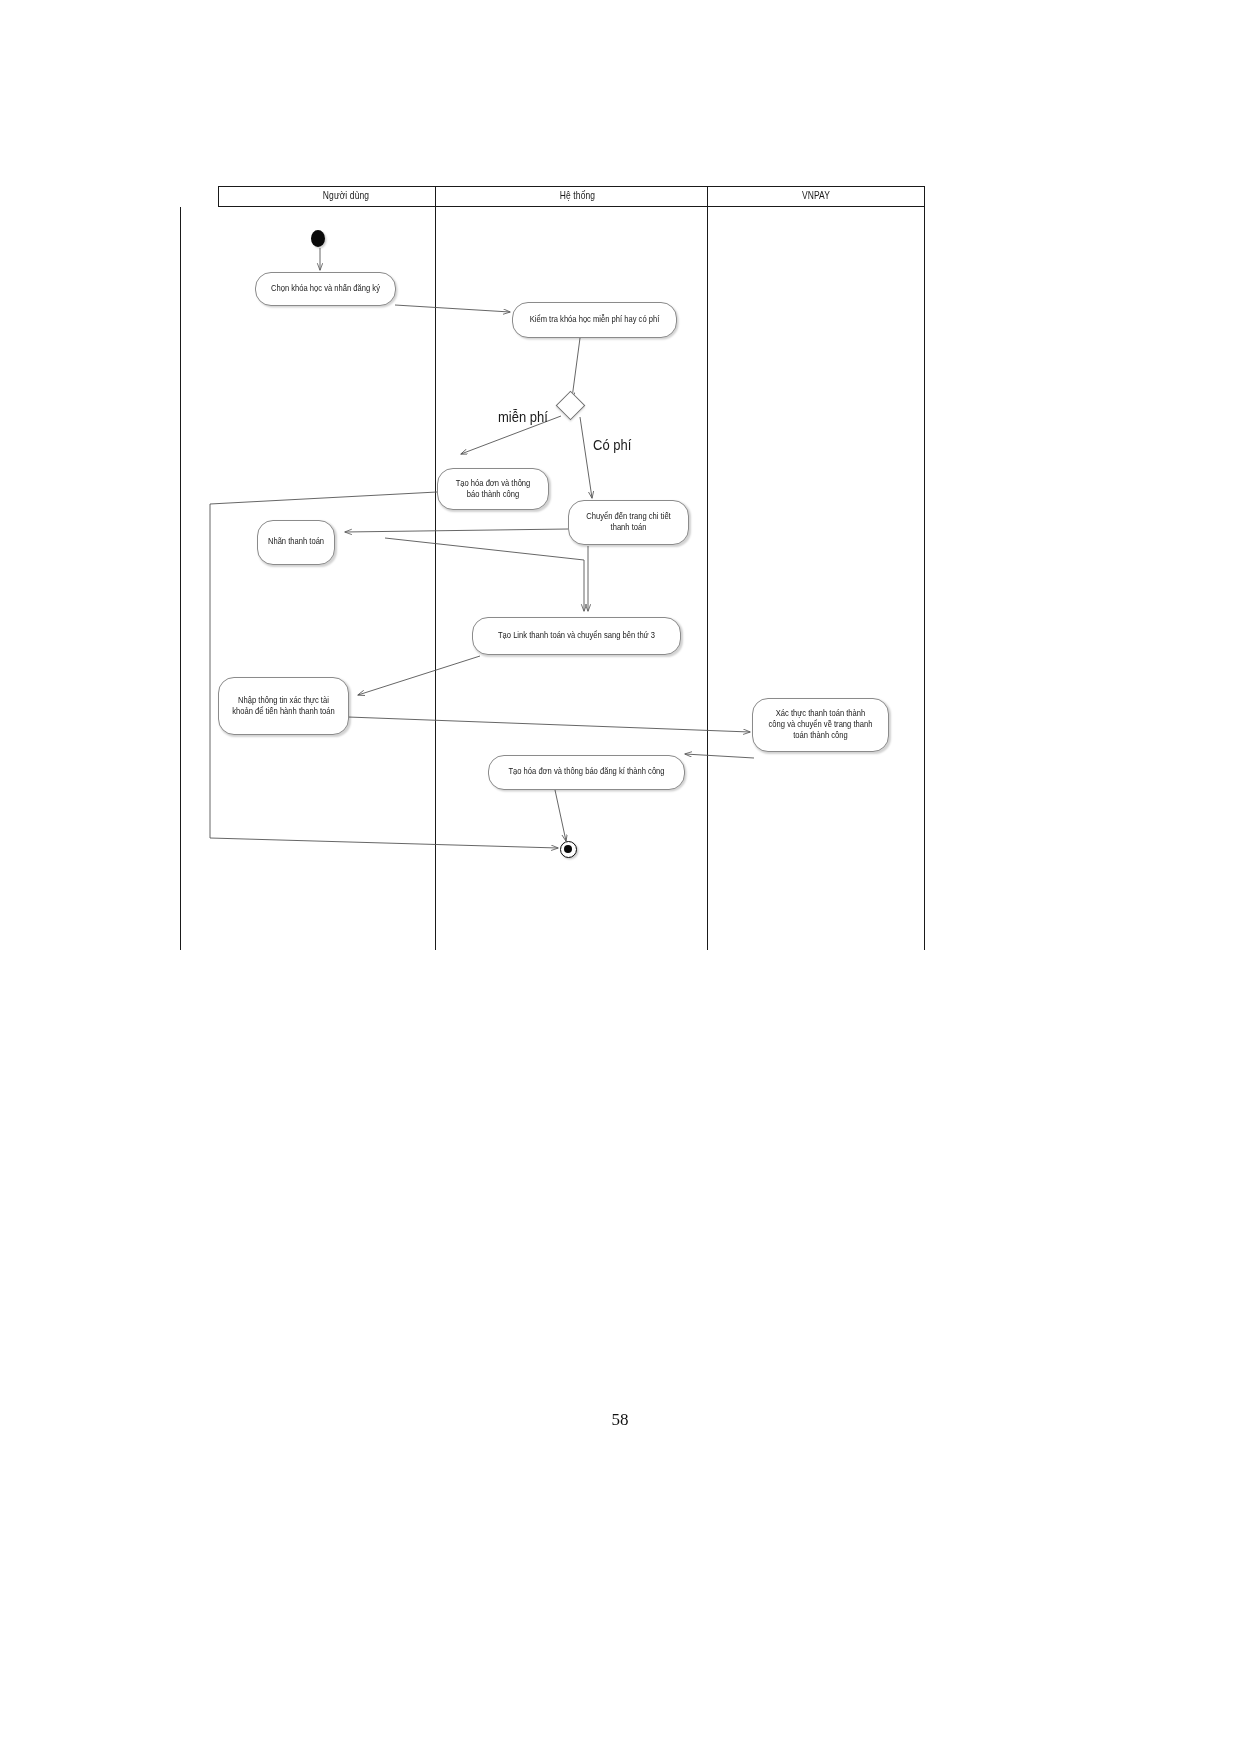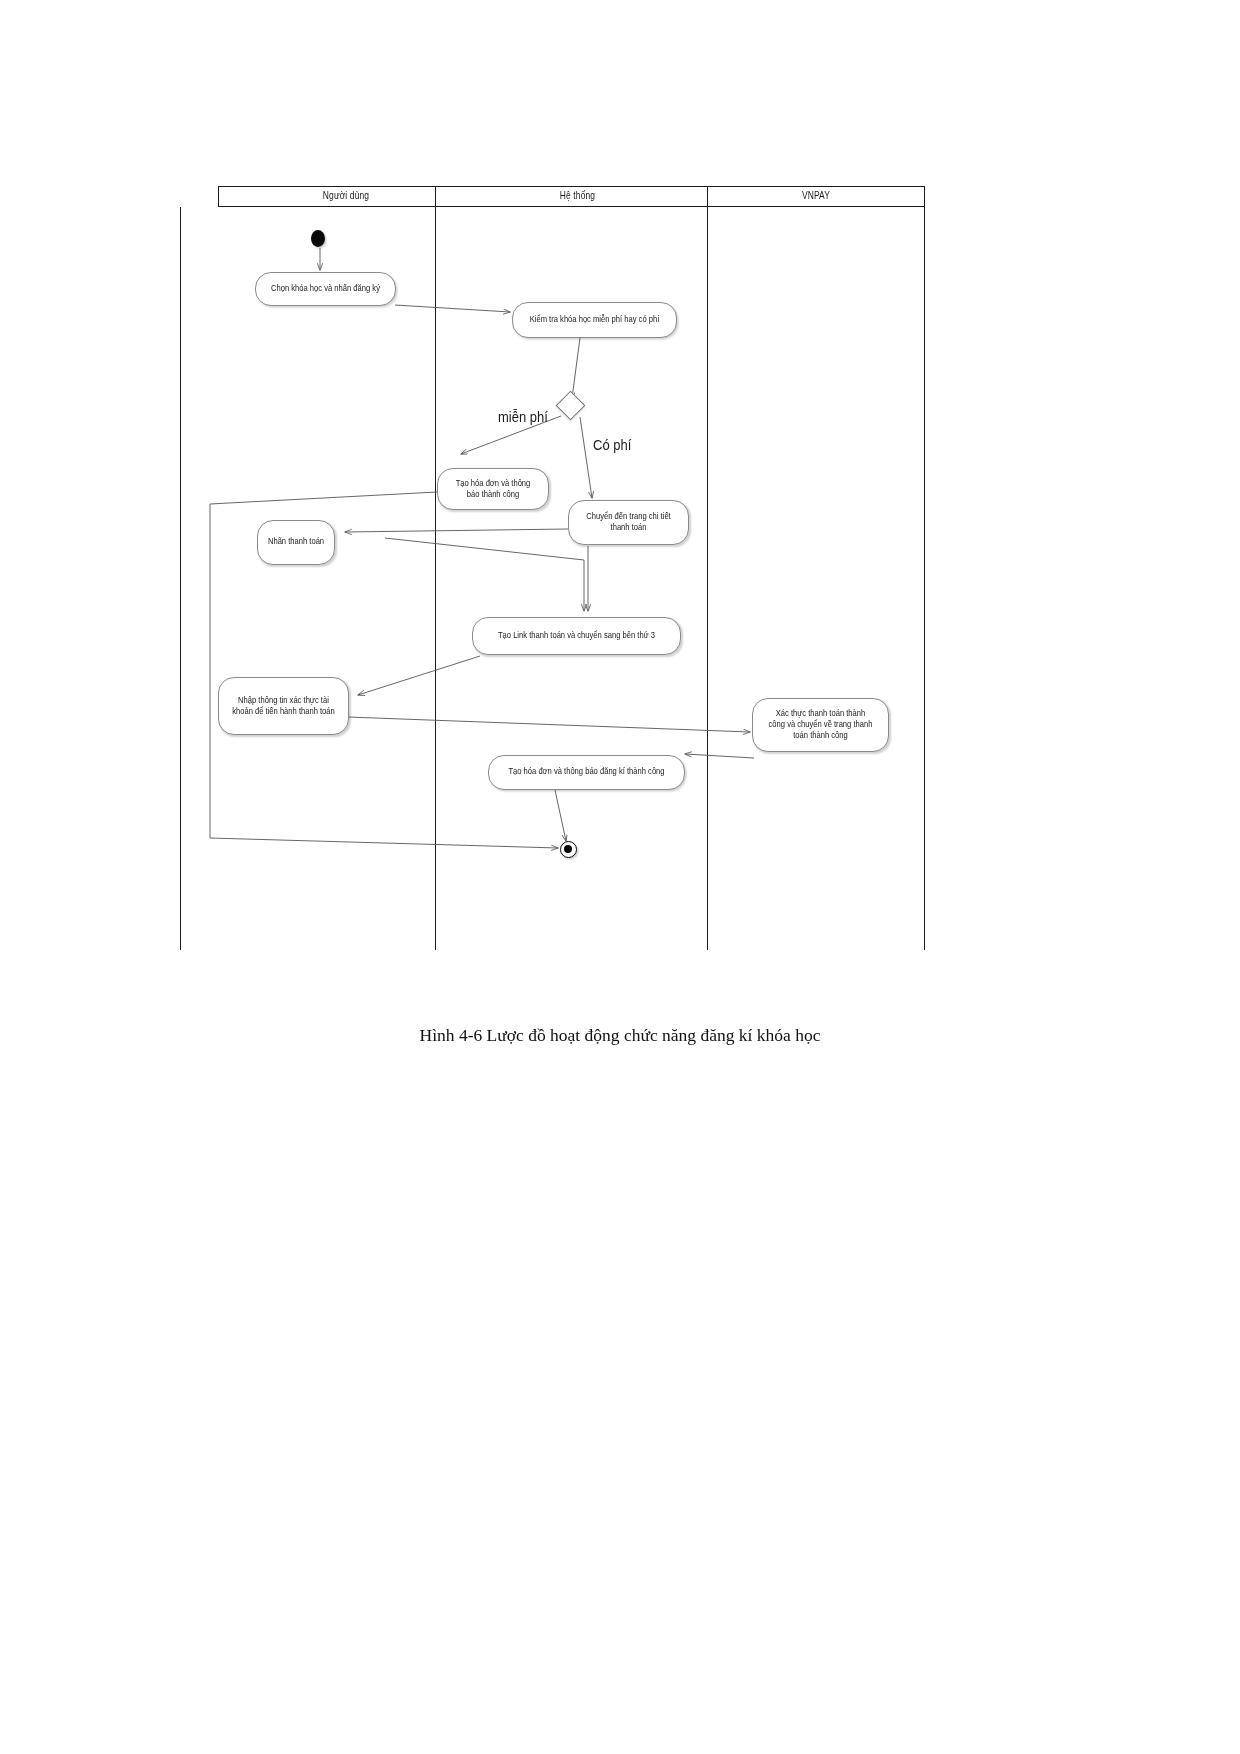--- a/index.html
+++ b/index.html
@@ -276,15 +276,15 @@
     </div>
 
     <div class="node" style="left:308px; top:569px; width:197px; height:35px;">
       <span class="label">Tạo hóa đơn và thông báo đăng kí thành công</span>
     </div>
 
     <div class="end-node" style="left:380px; top:655px;"></div>
 
   </div>
 
-  <div id="caption">Hình 4-6 Lược đồ hoạt động chức năng đăng kí khóa học</div>
+  <div id="folio">58</div>
 
 </div>
 
 </body></html>

